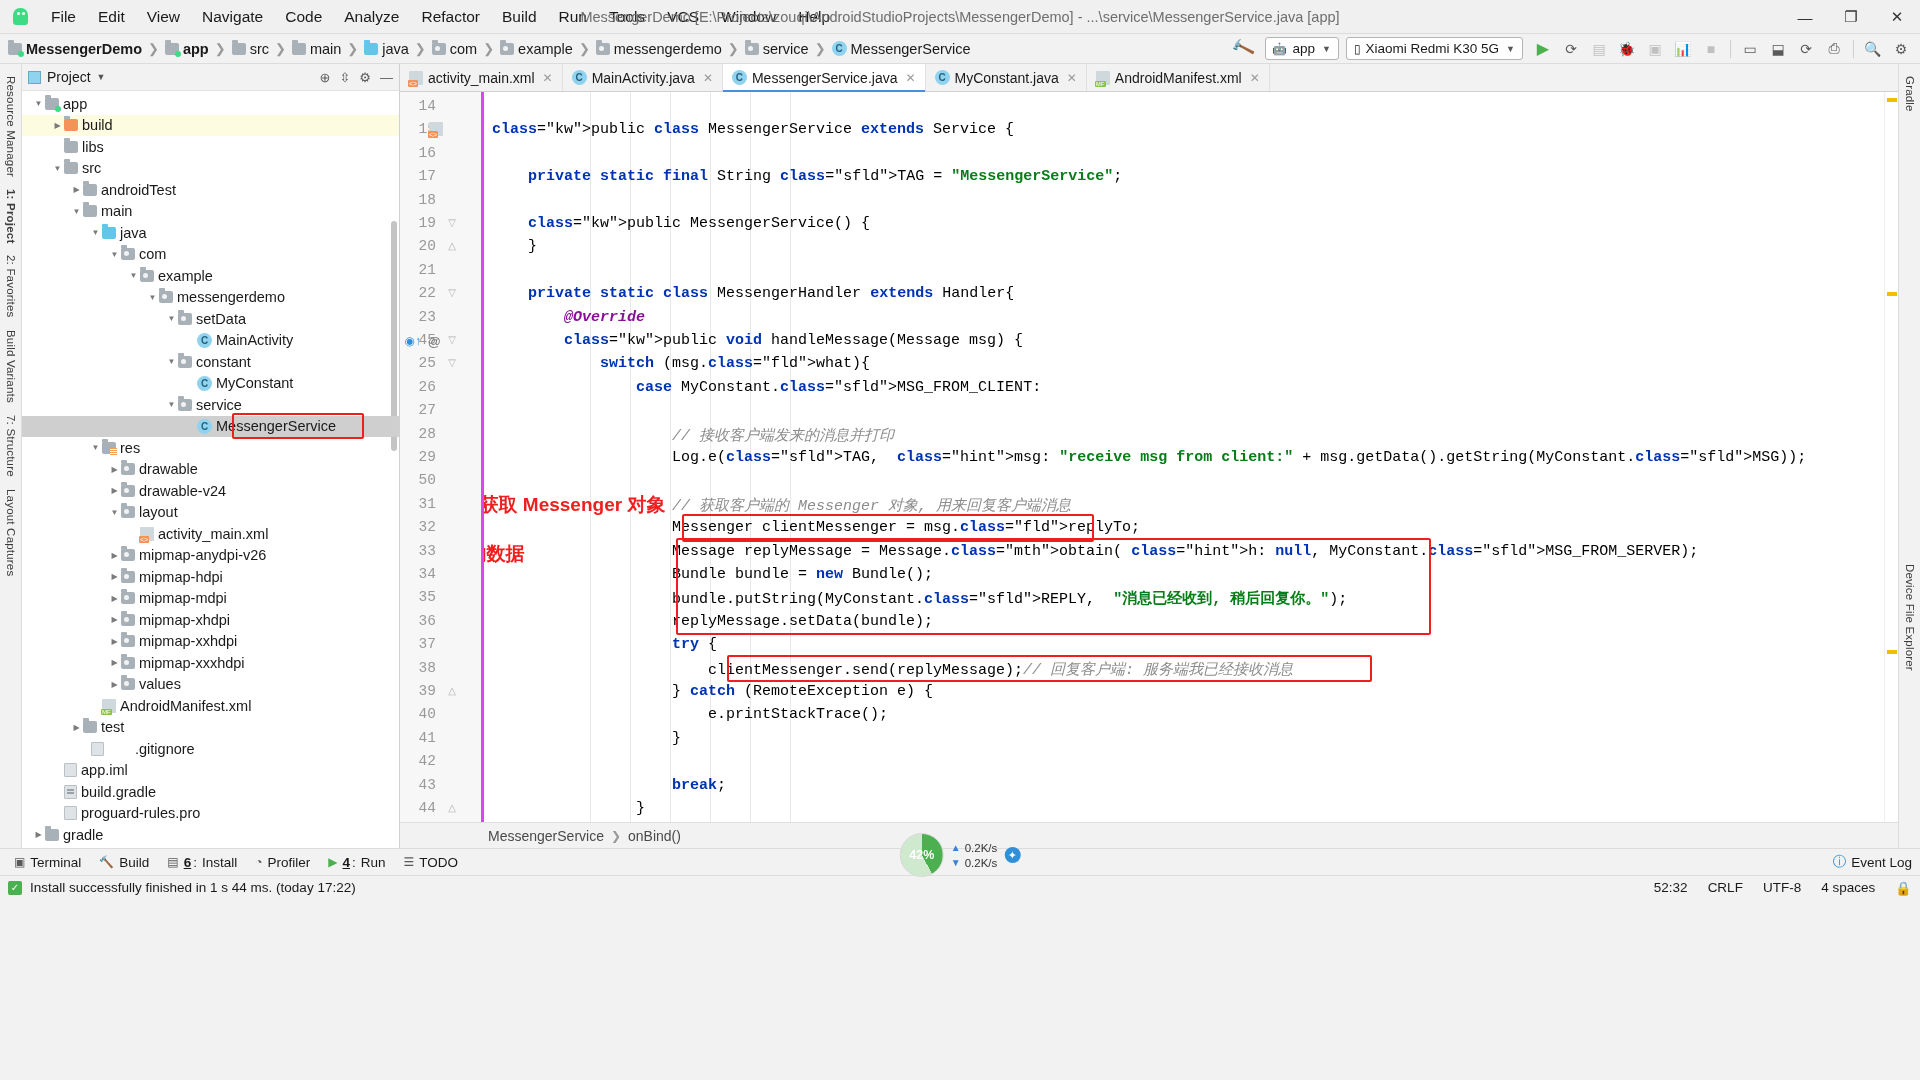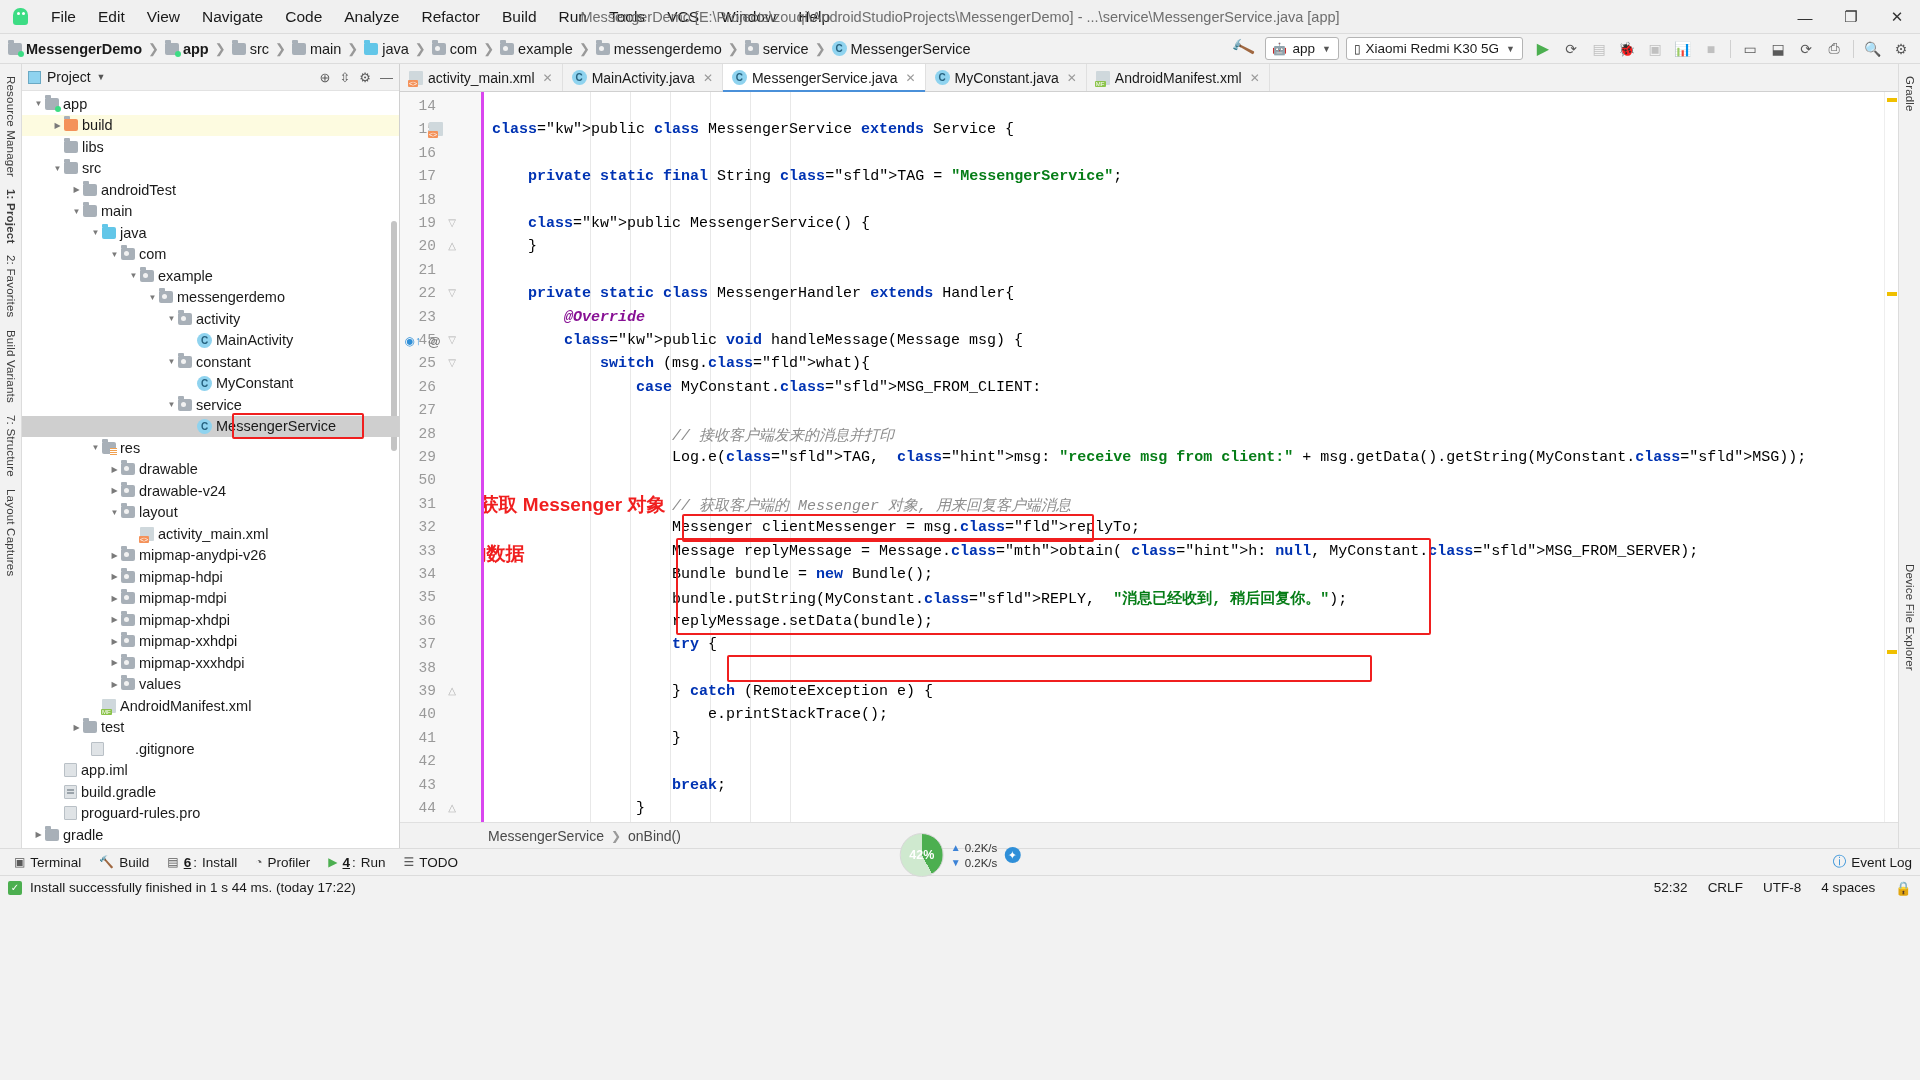--- a/index.html
+++ b/index.html
@@ -442,21 +442,21 @@
             <span class="tlbl">example</span>
           </div>
           <div class="trow" style="padding-left: 124px;">
             <span class="arr">▼</span>
             <span class="ic-folder pkg"></span>
             <span class="tlbl">messengerdemo</span>
           </div>
           <div class="trow" style="padding-left: 143px;">
             <span class="arr">▼</span>
             <span class="ic-folder pkg"></span>
-            <span class="tlbl">activity</span>
+            <span class="tlbl">setData</span>
           </div>
           <div class="trow" style="padding-left: 162px;">
             <span class="arr"></span>
             <span class="ic-class">C</span>
             <span class="tlbl">MainActivity</span>
           </div>
           <div class="trow" style="padding-left: 143px;">
             <span class="arr">▼</span>
             <span class="ic-folder pkg"></span>
             <span class="tlbl">constant</span>
@@ -672,20 +672,21 @@
             <div class="cl" style="top: 333.6px; left: 8px;">                    <span class="cmt">// 接收客户端发来的消息并打印</span></div>
             <div class="cl" style="top: 357px; left: 8px;">                    Log.e(<span <span="" class="kw">class</span>="sfld"&gt;TAG,  <span <span="" class="kw">class</span>="hint"&gt;msg: <span class="str">"receive msg from client:"</span> + msg.getData().getString(MyConstant.<span <span="" class="kw">class</span>="sfld"&gt;MSG));</div>
             <div class="cl" style="top: 380.4px; left: 8px;"></div>
             <div class="cl" style="top: 427.2px; left: 8px;">                    Messenger clientMessenger = msg.<span <span="" class="kw">class</span>="fld"&gt;replyTo;</div>
             <div class="cl" style="top: 403.8px; left: 8px;">                    <span class="cmt">// 获取客户端的 Messenger 对象, 用来回复客户端消息</span></div>
             <div class="cl" style="top: 450.6px; left: 8px;">                    Message replyMessage = Message.<span <span="" class="kw">class</span>="mth"&gt;obtain( <span <span="" class="kw">class</span>="hint"&gt;h: <span class="kw">null</span>, MyConstant.<span <span="" class="kw">class</span>="sfld"&gt;MSG_FROM_SERVER);</div>
             <div class="cl" style="top: 474px; left: 8px;">                    Bundle bundle = <span class="kw">new</span> Bundle();</div>
             <div class="cl" style="top: 497.4px; left: 8px;">                    bundle.putString(MyConstant.<span <span="" class="kw">class</span>="sfld"&gt;REPLY,  <span class="str">"消息已经收到, 稍后回复你。"</span>);</div>
             <div class="cl" style="top: 520.8px; left: 8px;">                    replyMessage.setData(bundle);</div>
             <div class="cl" style="top: 544.2px; left: 8px;">                    <span class="kw">try</span> {</div>
+            <div class="cl" style="top: 567.6px; left: 8px;">                        clientMessenger.send(replyMessage);<span class="cmt">// 回复客户端: 服务端我已经接收消息</span></div>
             <div class="cl" style="top: 591px; left: 8px;">                    } <span class="kw">catch</span> (RemoteException e) {</div>
             <div class="cl" style="top: 614.4px; left: 8px;">                        e.printStackTrace();</div>
             <div class="cl" style="top: 637.8px; left: 8px;">                    }</div>
             <div class="cl" style="top: 661.2px; left: 8px;"></div>
             <div class="cl" style="top: 684.6px; left: 8px; text-align: center;">                    <span class="kw">break</span>;</div>
             <div class="cl" style="top: 708px; left: 8px;">                }</div>
             <div style="position: absolute; left: 208px; top: 262.4px; width: 60px; height: 20px; background: rgb(245, 236, 190); z-index: -1;"></div>
             <div class="redbox" style="left: 198px; top: 422.2px; width: 412px; height: 27.4px;"></div>
             <div class="redbox" style="left: 192px; top: 445.6px; width: 755px; height: 97.6px;"></div>
             <div class="redbox" style="left: 243px; top: 562.6px; width: 645px; height: 27.4px;"></div>

